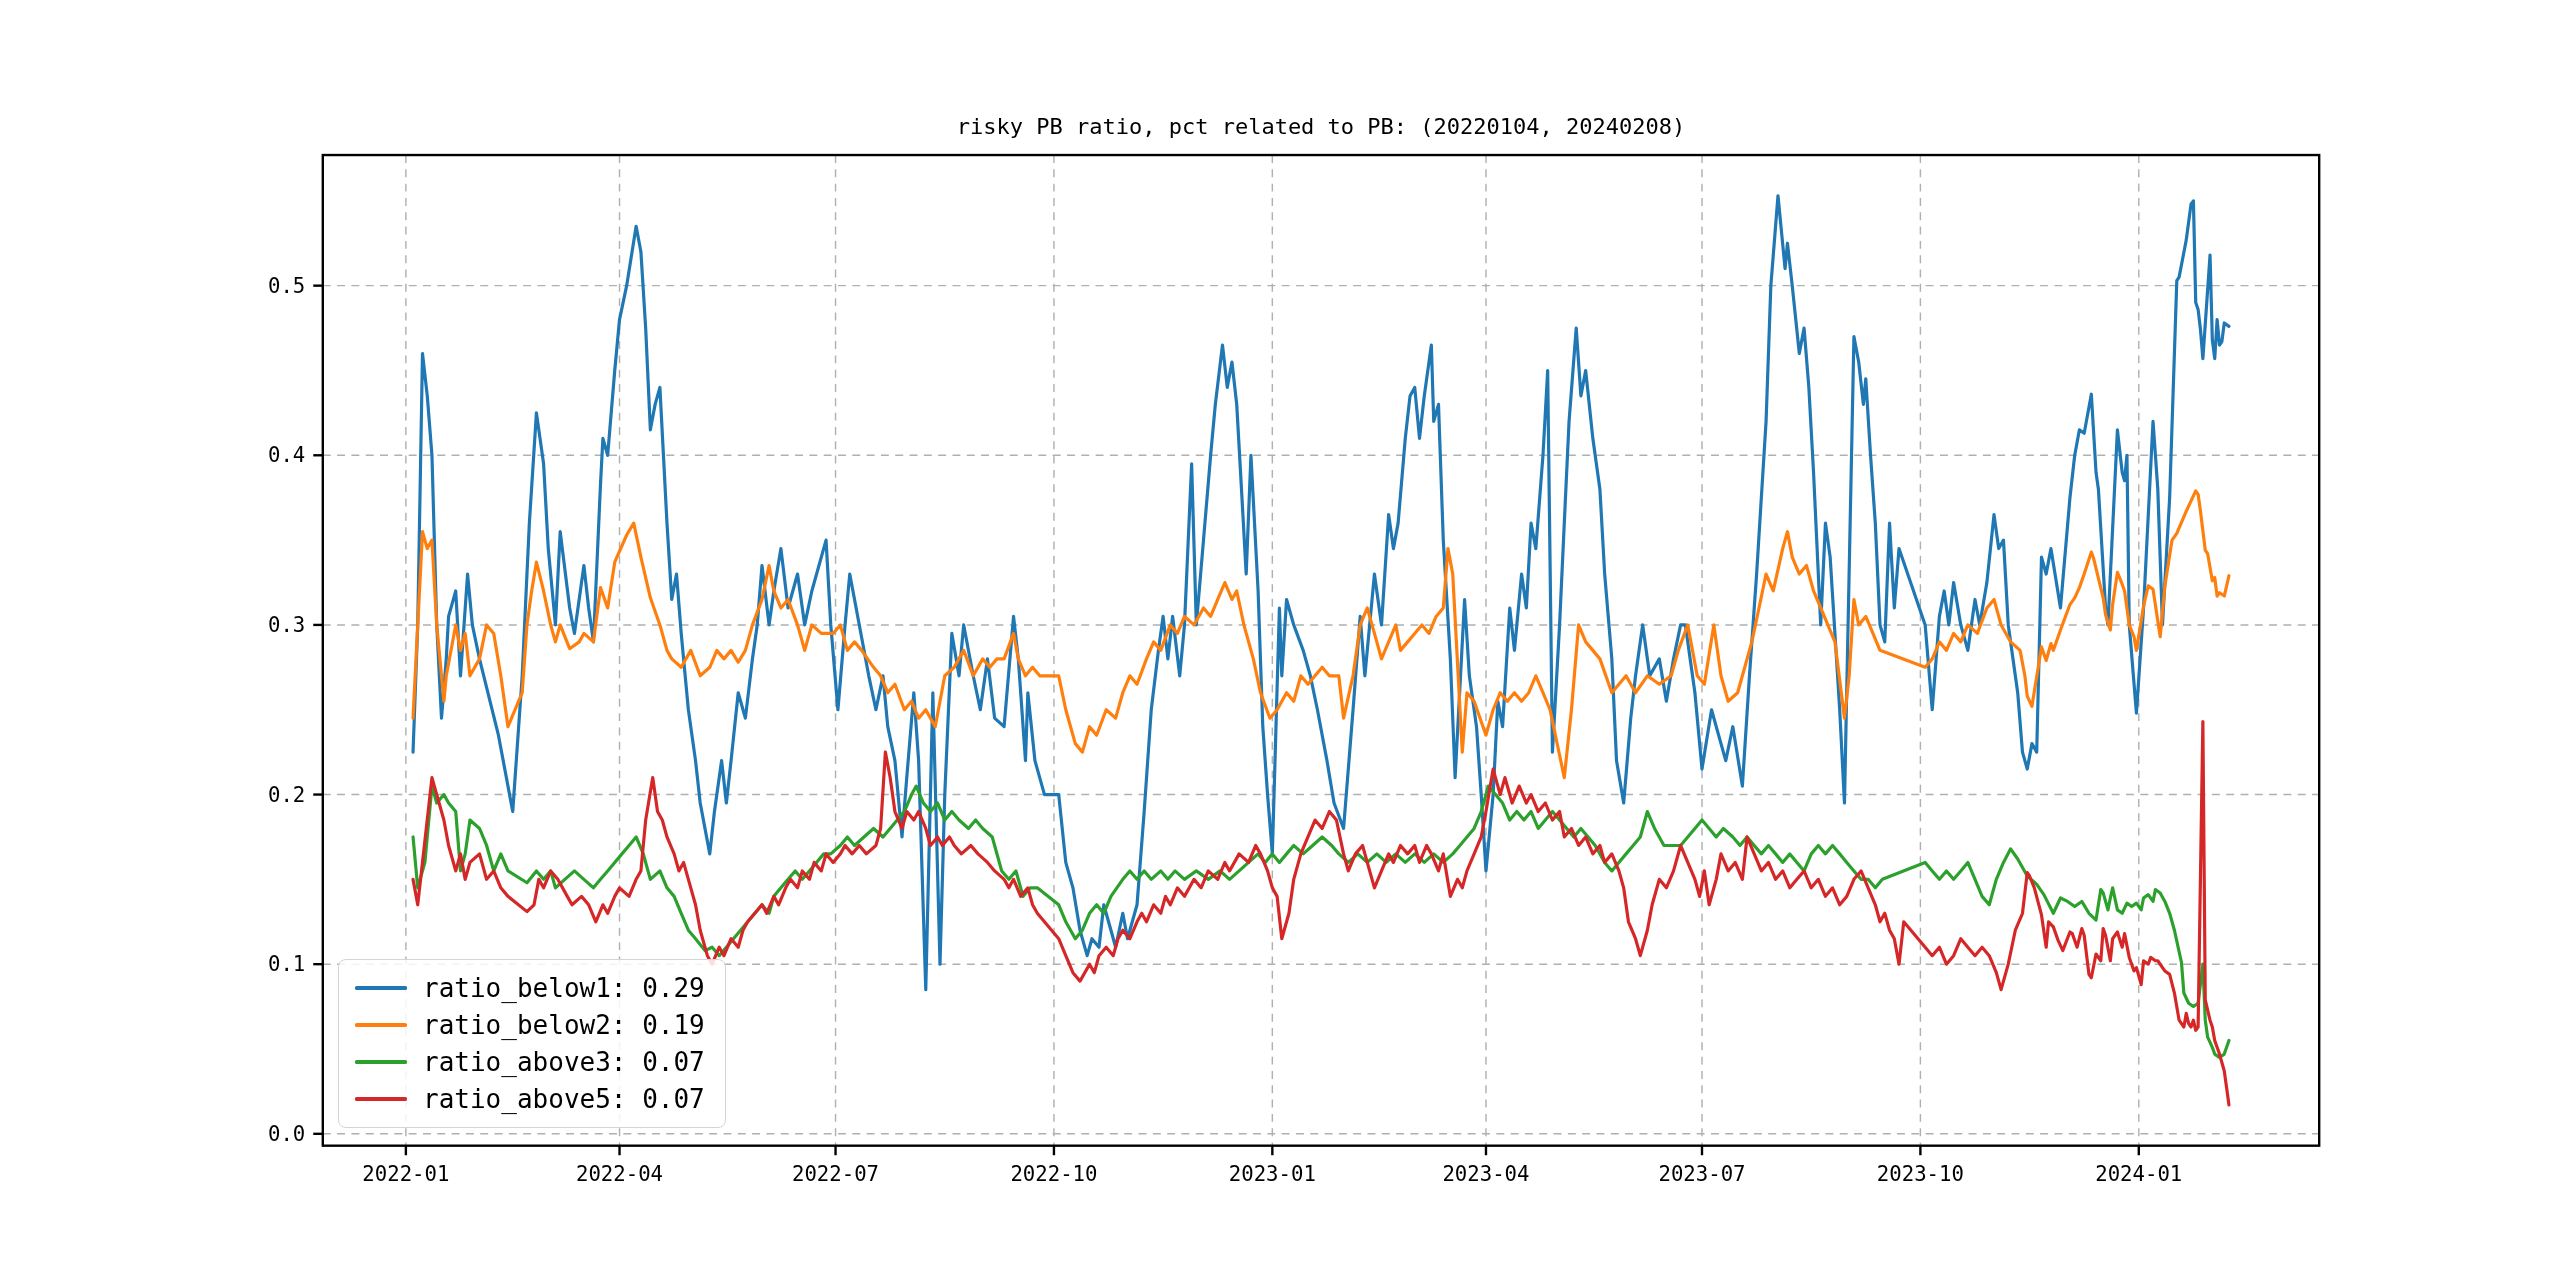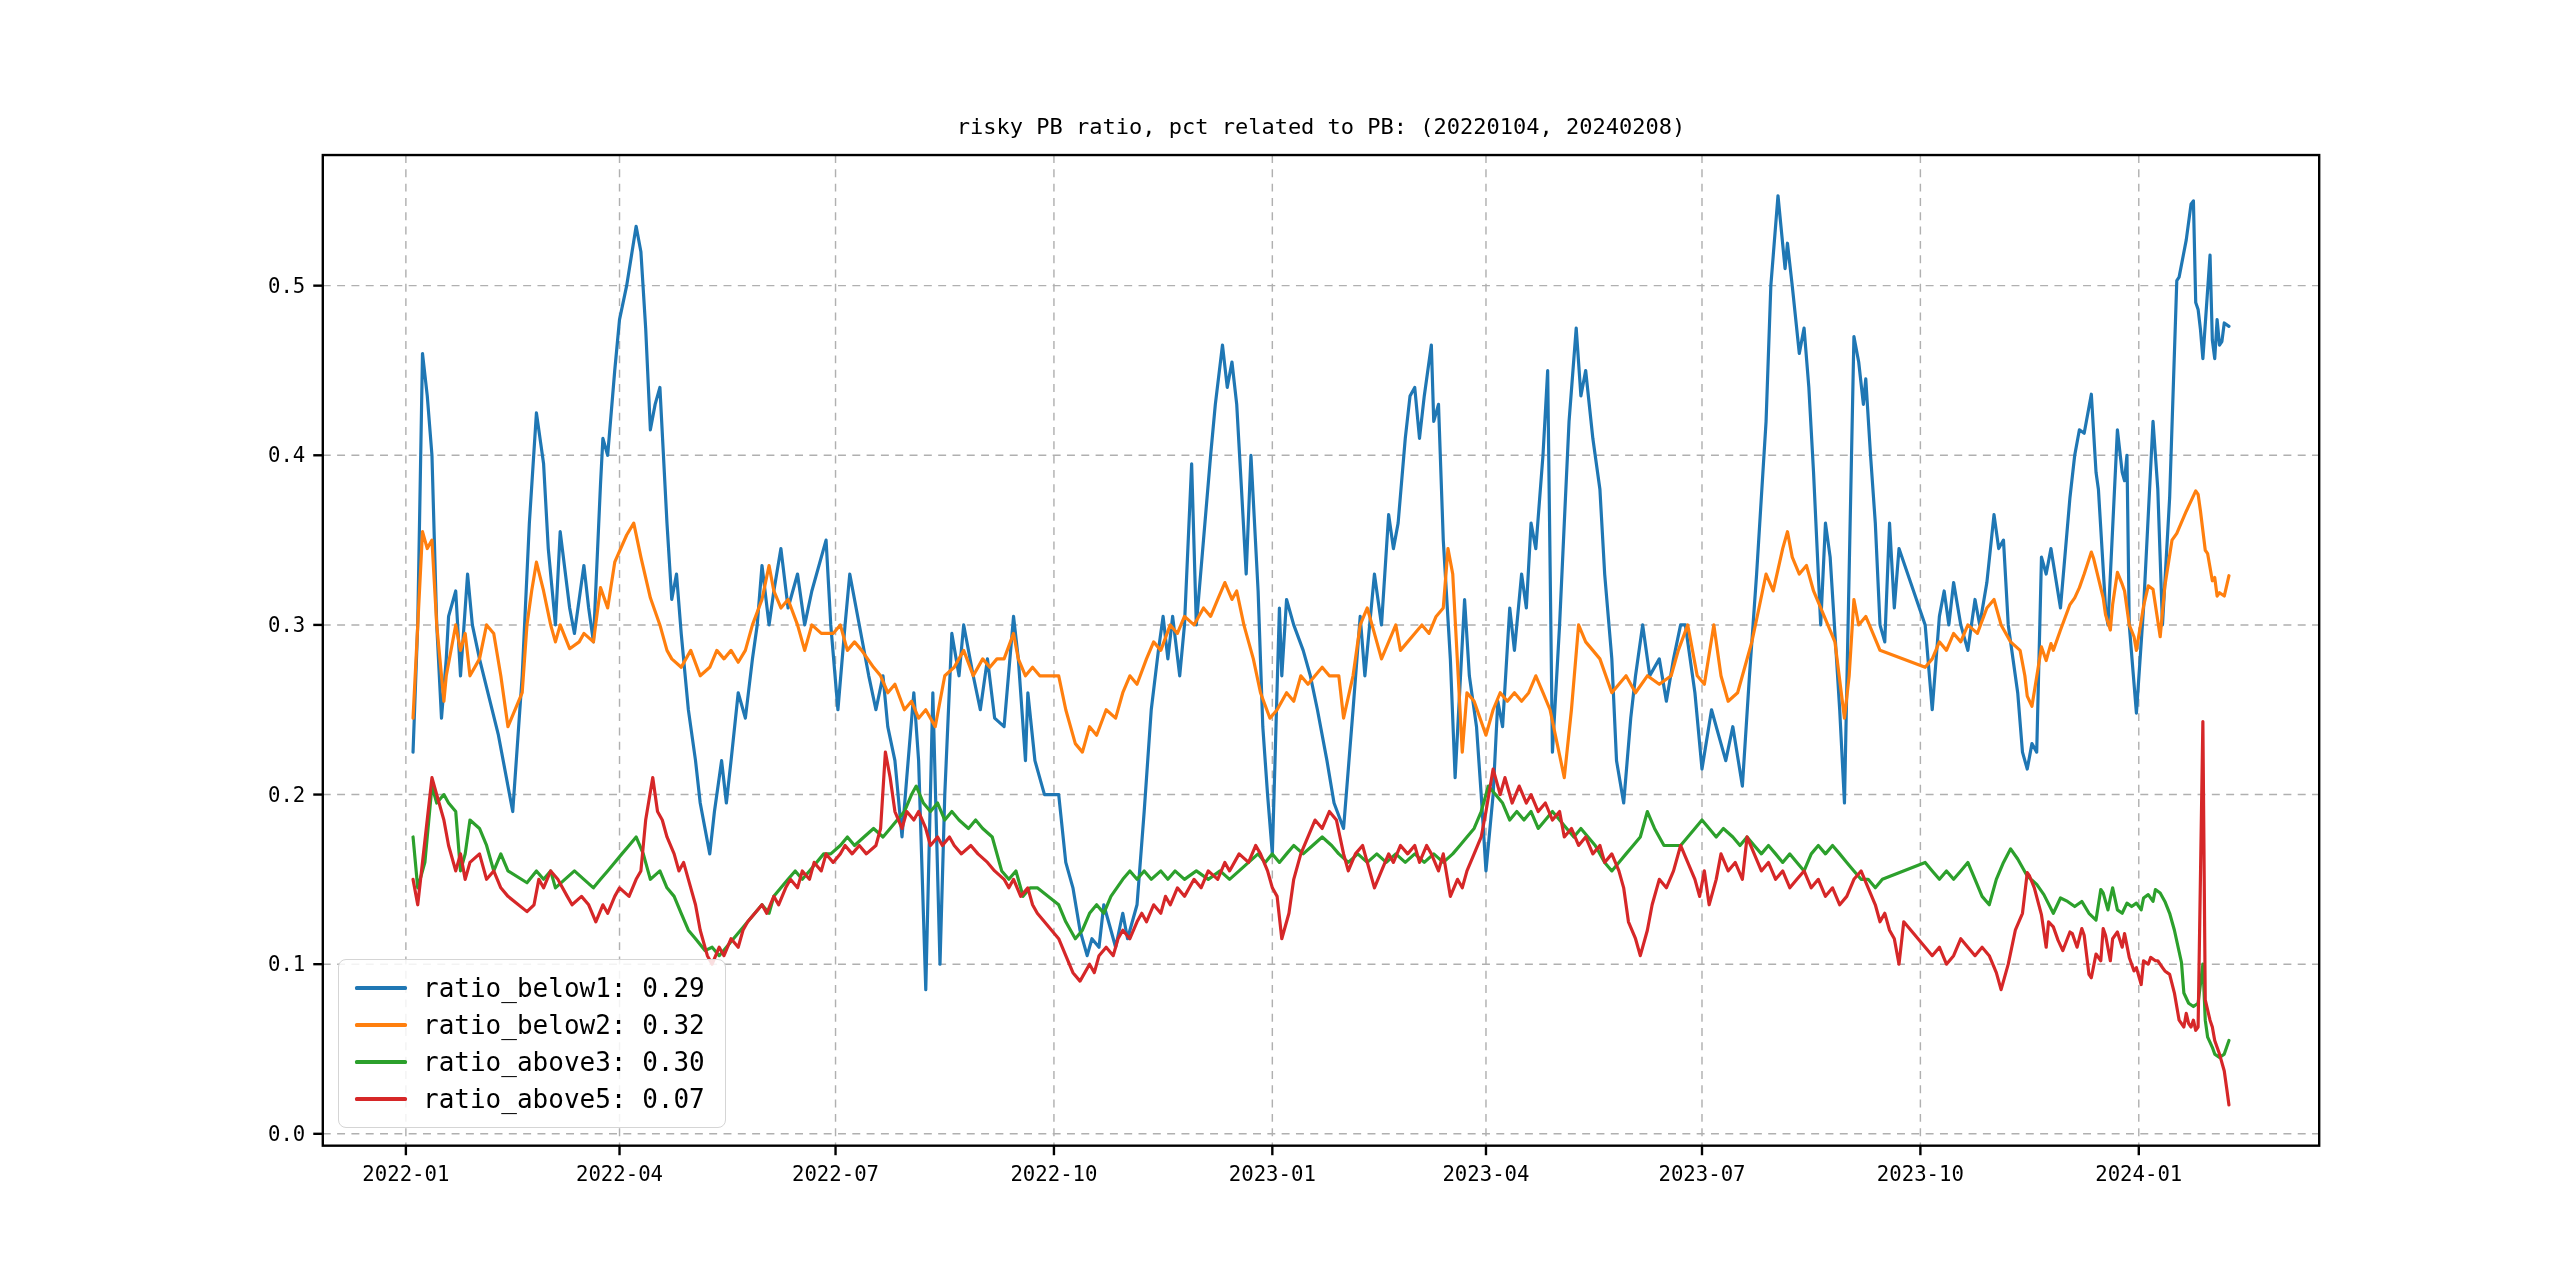--- a/index.html
+++ b/index.html
@@ -82,24 +82,24 @@
     <line x1="394" x2="406" y1="359.2842465753424" y2="359.2842465753424" stroke="#000000" stroke-width="3"></line>
     <text x="384" y="368.2842465753424" text-anchor="end" font-size="26" fill="#000" font-family="&quot;DejaVu Sans Mono&quot;,&quot;Liberation Mono&quot;,monospace">0.5</text>
   </svg>
 <div id="legend">
     <div class="legend-row">
       <div class="legend-swatch" style="background: rgb(31, 119, 180);"></div>
       <span class="legend-label">ratio_below1: 0.29</span>
     </div>
     <div class="legend-row">
       <div class="legend-swatch" style="background: rgb(255, 127, 14);"></div>
-      <span class="legend-label">ratio_below2: 0.32</span>
+      <span class="legend-label">ratio_below2: 0.19</span>
     </div>
     <div class="legend-row">
       <div class="legend-swatch" style="background: rgb(44, 160, 44);"></div>
-      <span class="legend-label">ratio_above3: 0.30</span>
+      <span class="legend-label">ratio_above3: 0.07</span>
     </div>
     <div class="legend-row">
       <div class="legend-swatch" style="background: rgb(214, 39, 40);"></div>
       <span class="legend-label">ratio_above5: 0.07</span>
     </div>
   </div>
 
 
 </body></html>

